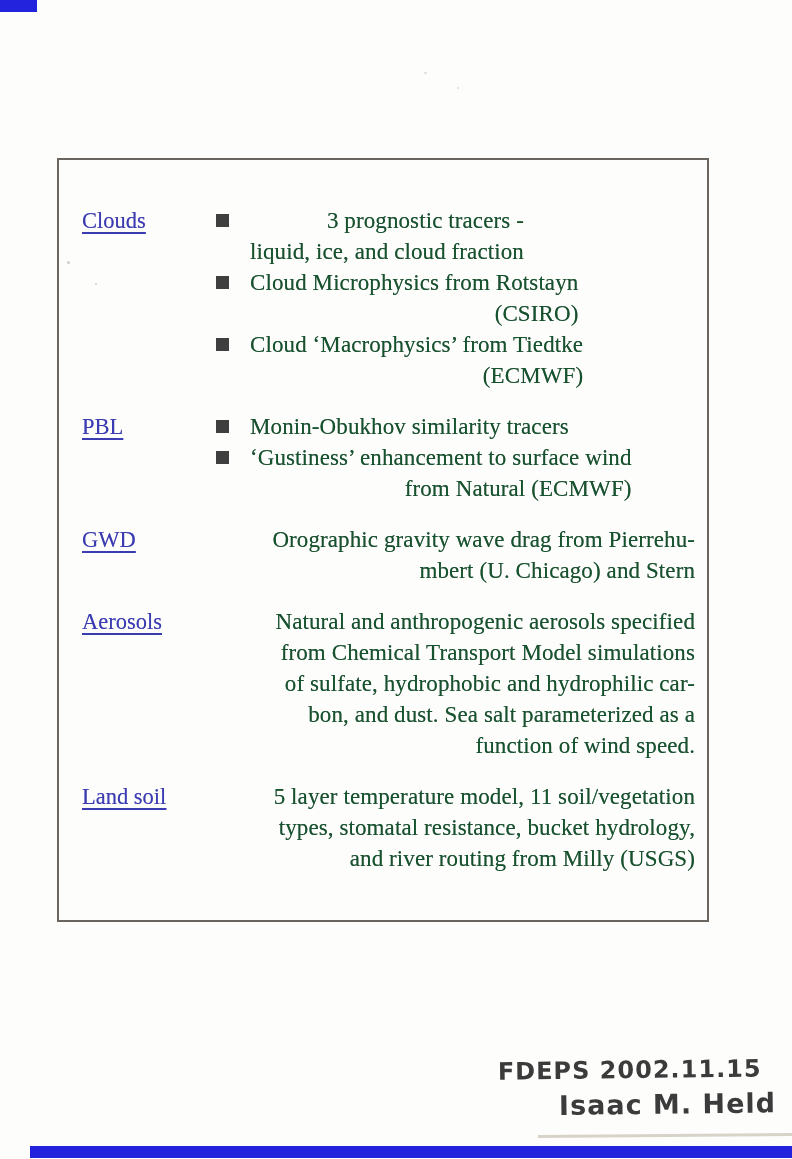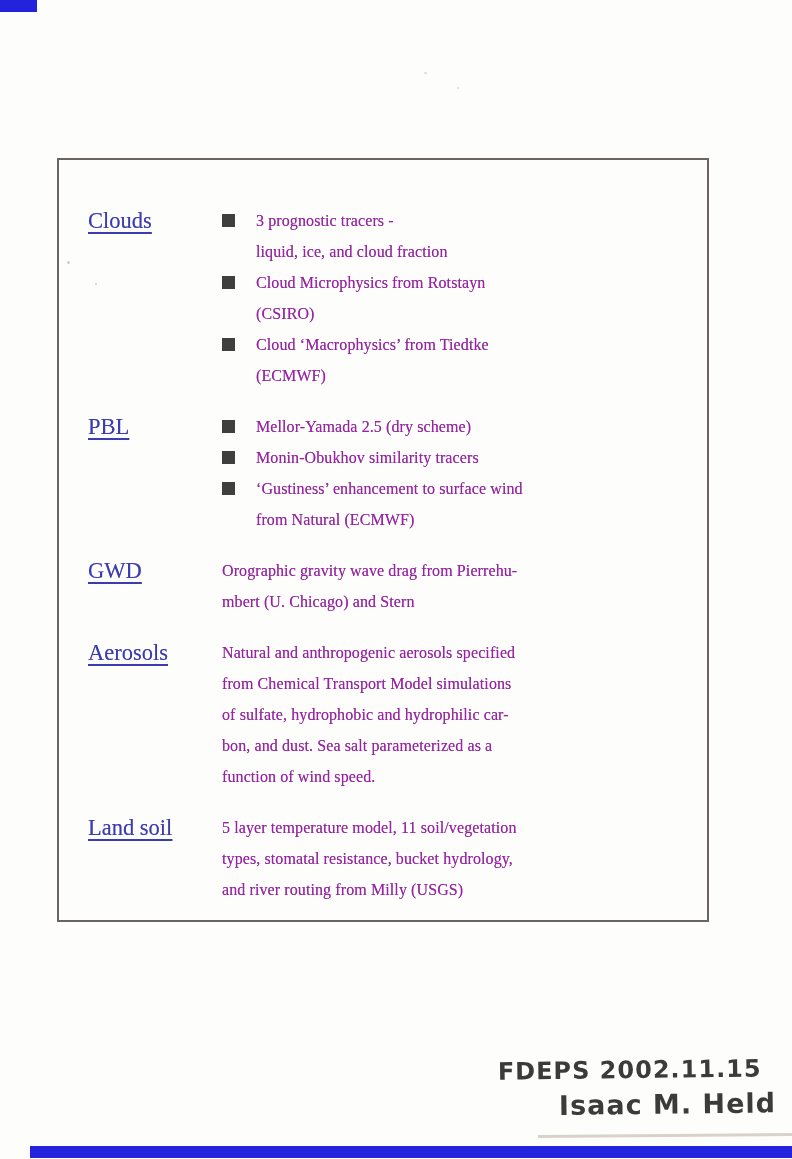--- a/index.html
+++ b/index.html
@@ -9,35 +9,36 @@
     font-family:"Liberation Serif",serif;
   }
   
   .bar-top{position:absolute;left:0;top:0;width:37px;height:12px;background:#2323dd;}
   .bar-bottom{position:absolute;left:30px;top:1146px;width:762px;height:12px;background:#2323dd;}
 
   
   .frame{
     position:absolute;left:57px;top:158px;width:652px;height:764px;
     border:2px solid #6b655f;box-sizing:border-box;
-    padding:45px 12px 0 29px;
+    padding:45px 12px 0 23px;
   }
   .row{display:flex;align-items:flex-start;margin-top:20px;}
   .row.first{margin-top:0;}
   .term{
     flex:0 0 134px;width:134px;
     color:#3b3bb2;font-size:22.5px;line-height:31px;
     text-decoration:underline;text-decoration-thickness:1.5px;text-underline-offset:4px;
     text-shadow:0 0 0.5px rgba(59,59,178,.5);
   }
   .desc{flex:1;min-width:0;}
   .txt{
-    font-size:16px;line-height:31px;color:#a21caf;
+    font-size:23px;line-height:31px;color:#14532d;
     white-space:pre;letter-spacing:0.1px;
     text-shadow:0 0 0.5px rgba(42,42,42,.55);
+    text-align:right;
   }
   .item{display:flex;align-items:flex-start;}
   .sq{flex:0 0 13px;width:13px;height:13px;background:#3f3f3f;margin-top:9px;}
   .item .txt{margin-left:21px;}
 
   
   .note{
     position:absolute;top:1056px;right:14px;text-align:right;
     font-family:"DejaVu Sans",sans-serif;font-weight:700;color:#3b3b3b;
     transform:rotate(-0.7deg);
@@ -88,24 +89,20 @@
 (ECMWF)</div>
       </div>
     </div>
   </div>
 
   <div class="row">
     <span class="term">PBL</span>
     <div class="desc">
       <div class="item">
         <span class="sq"></span>
-        <div class="txt">Mellor-Yamada 2.5 (dry scheme)</div>
-      </div>
-      <div class="item">
-        <span class="sq"></span>
         <div class="txt">Monin-Obukhov similarity tracers</div>
       </div>
       <div class="item">
         <span class="sq"></span>
         <div class="txt">‘Gustiness’ enhancement to surface wind
 from Natural (ECMWF)</div>
       </div>
     </div>
   </div>
 

